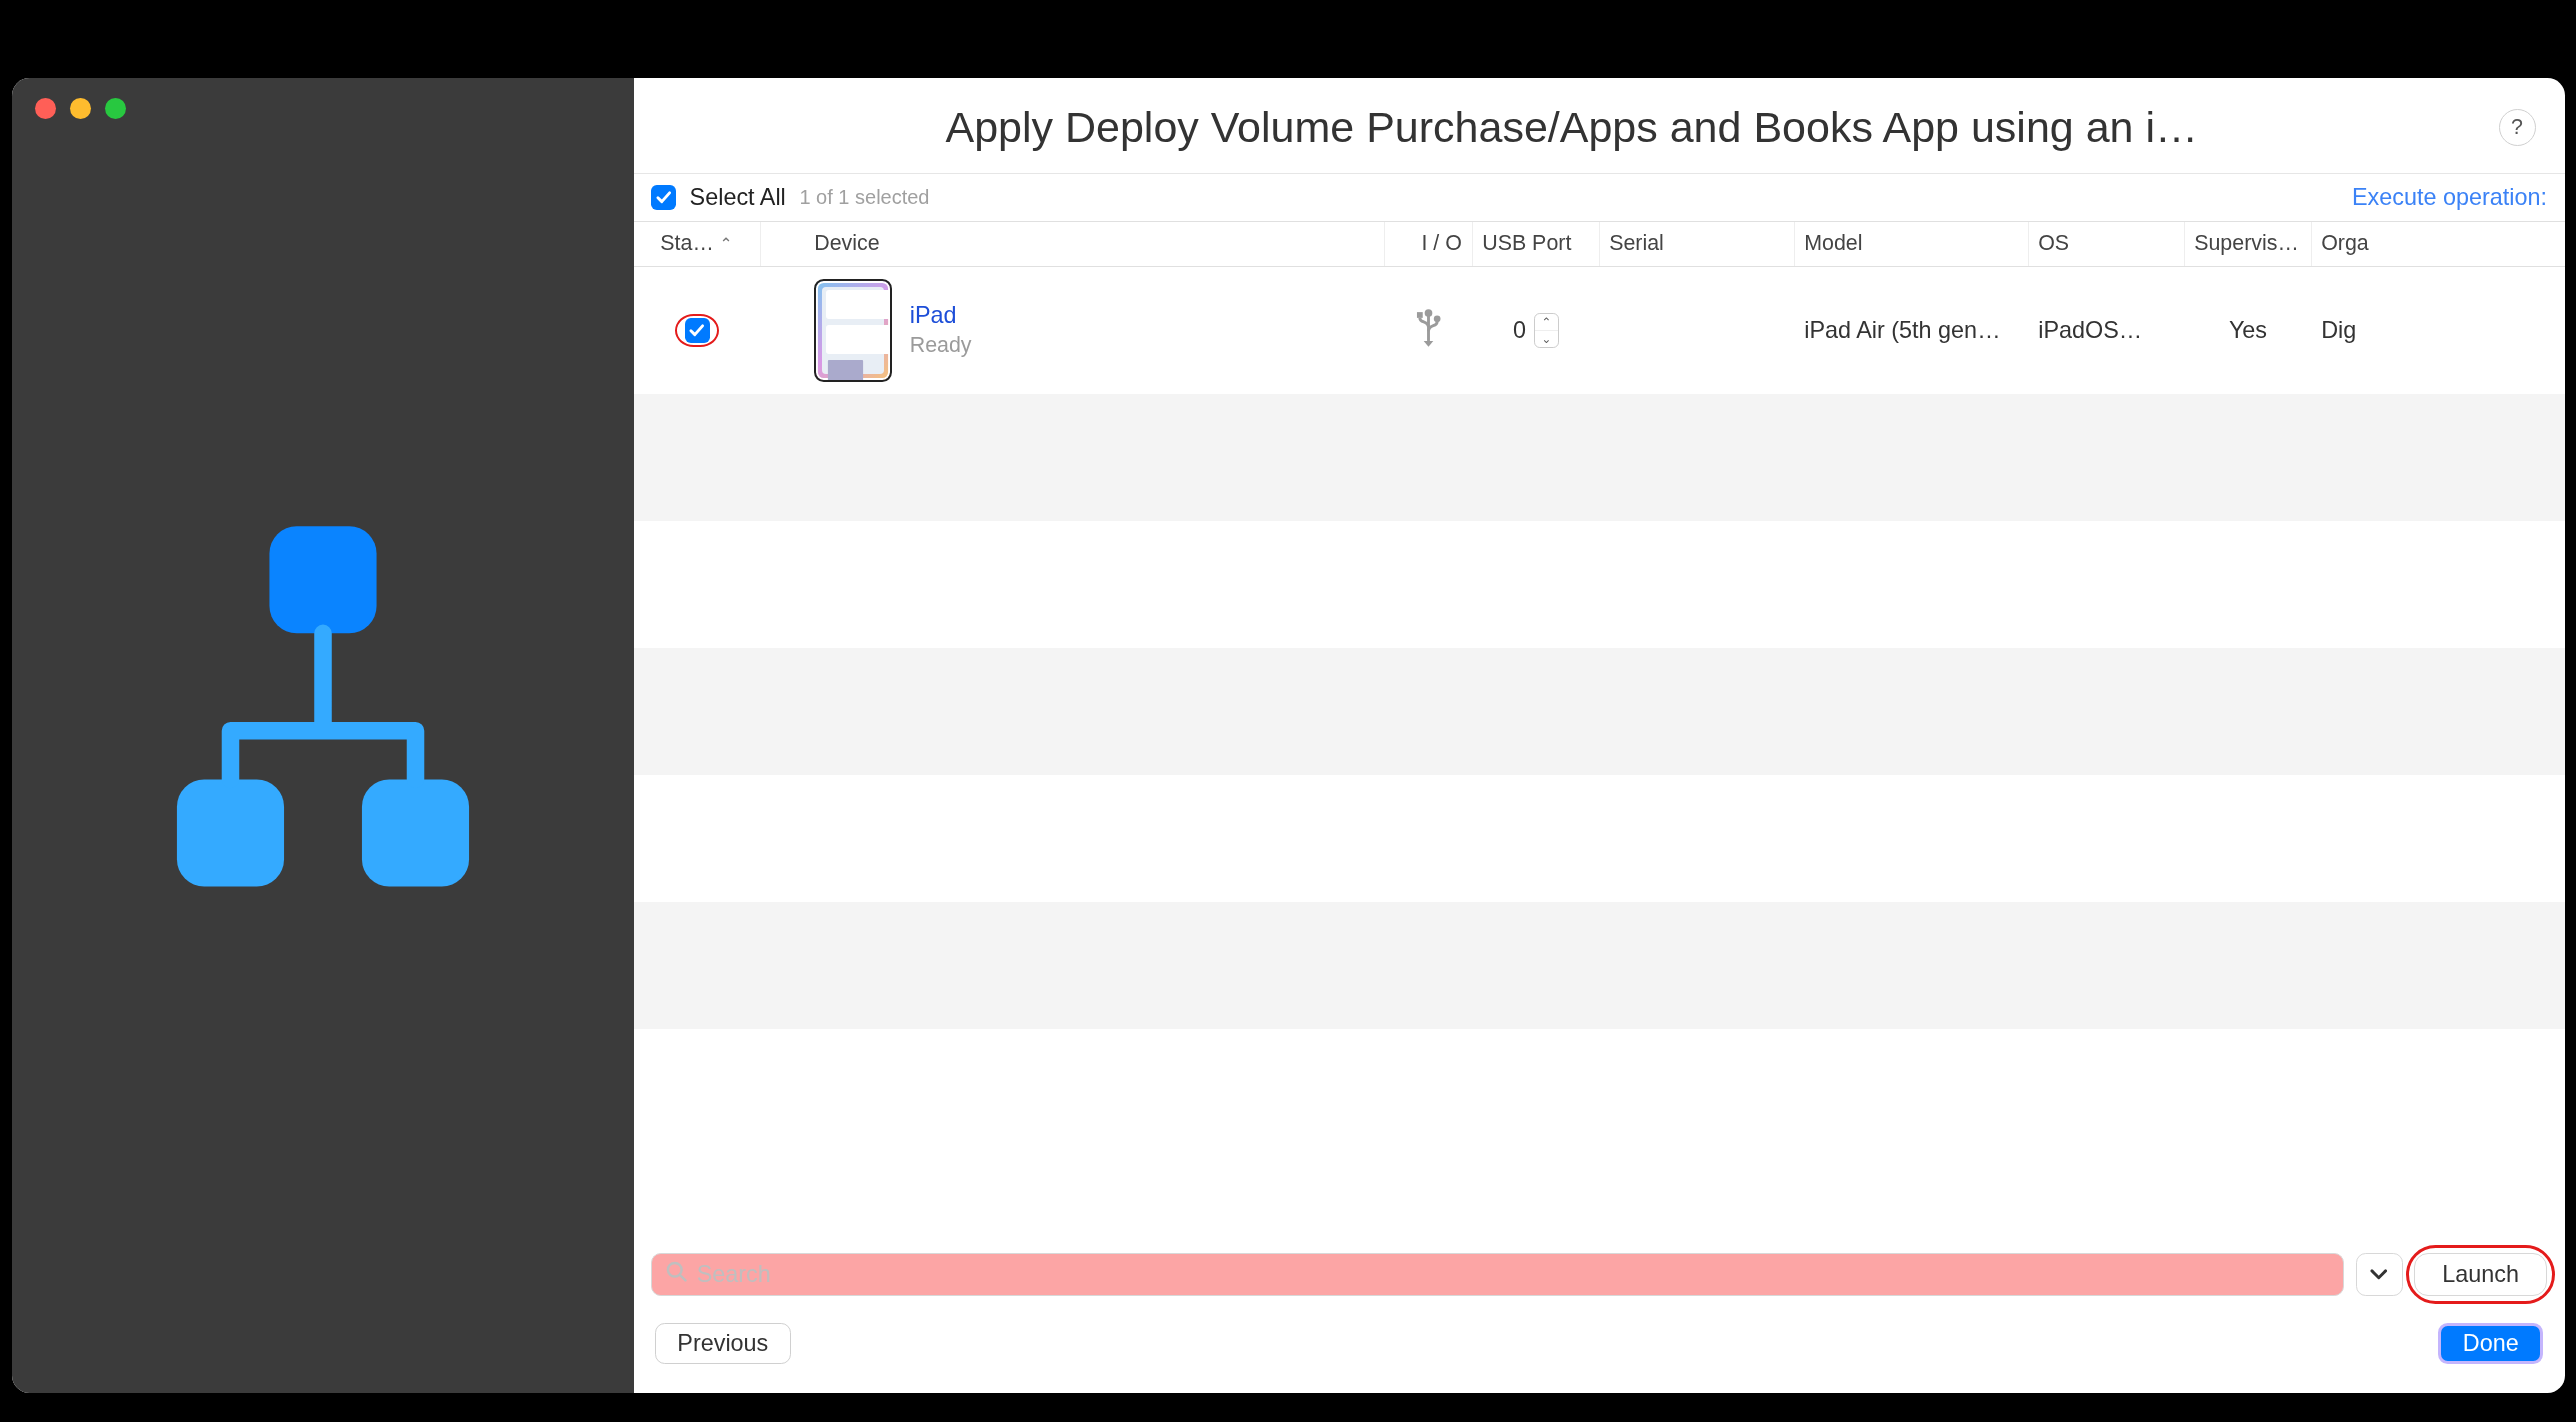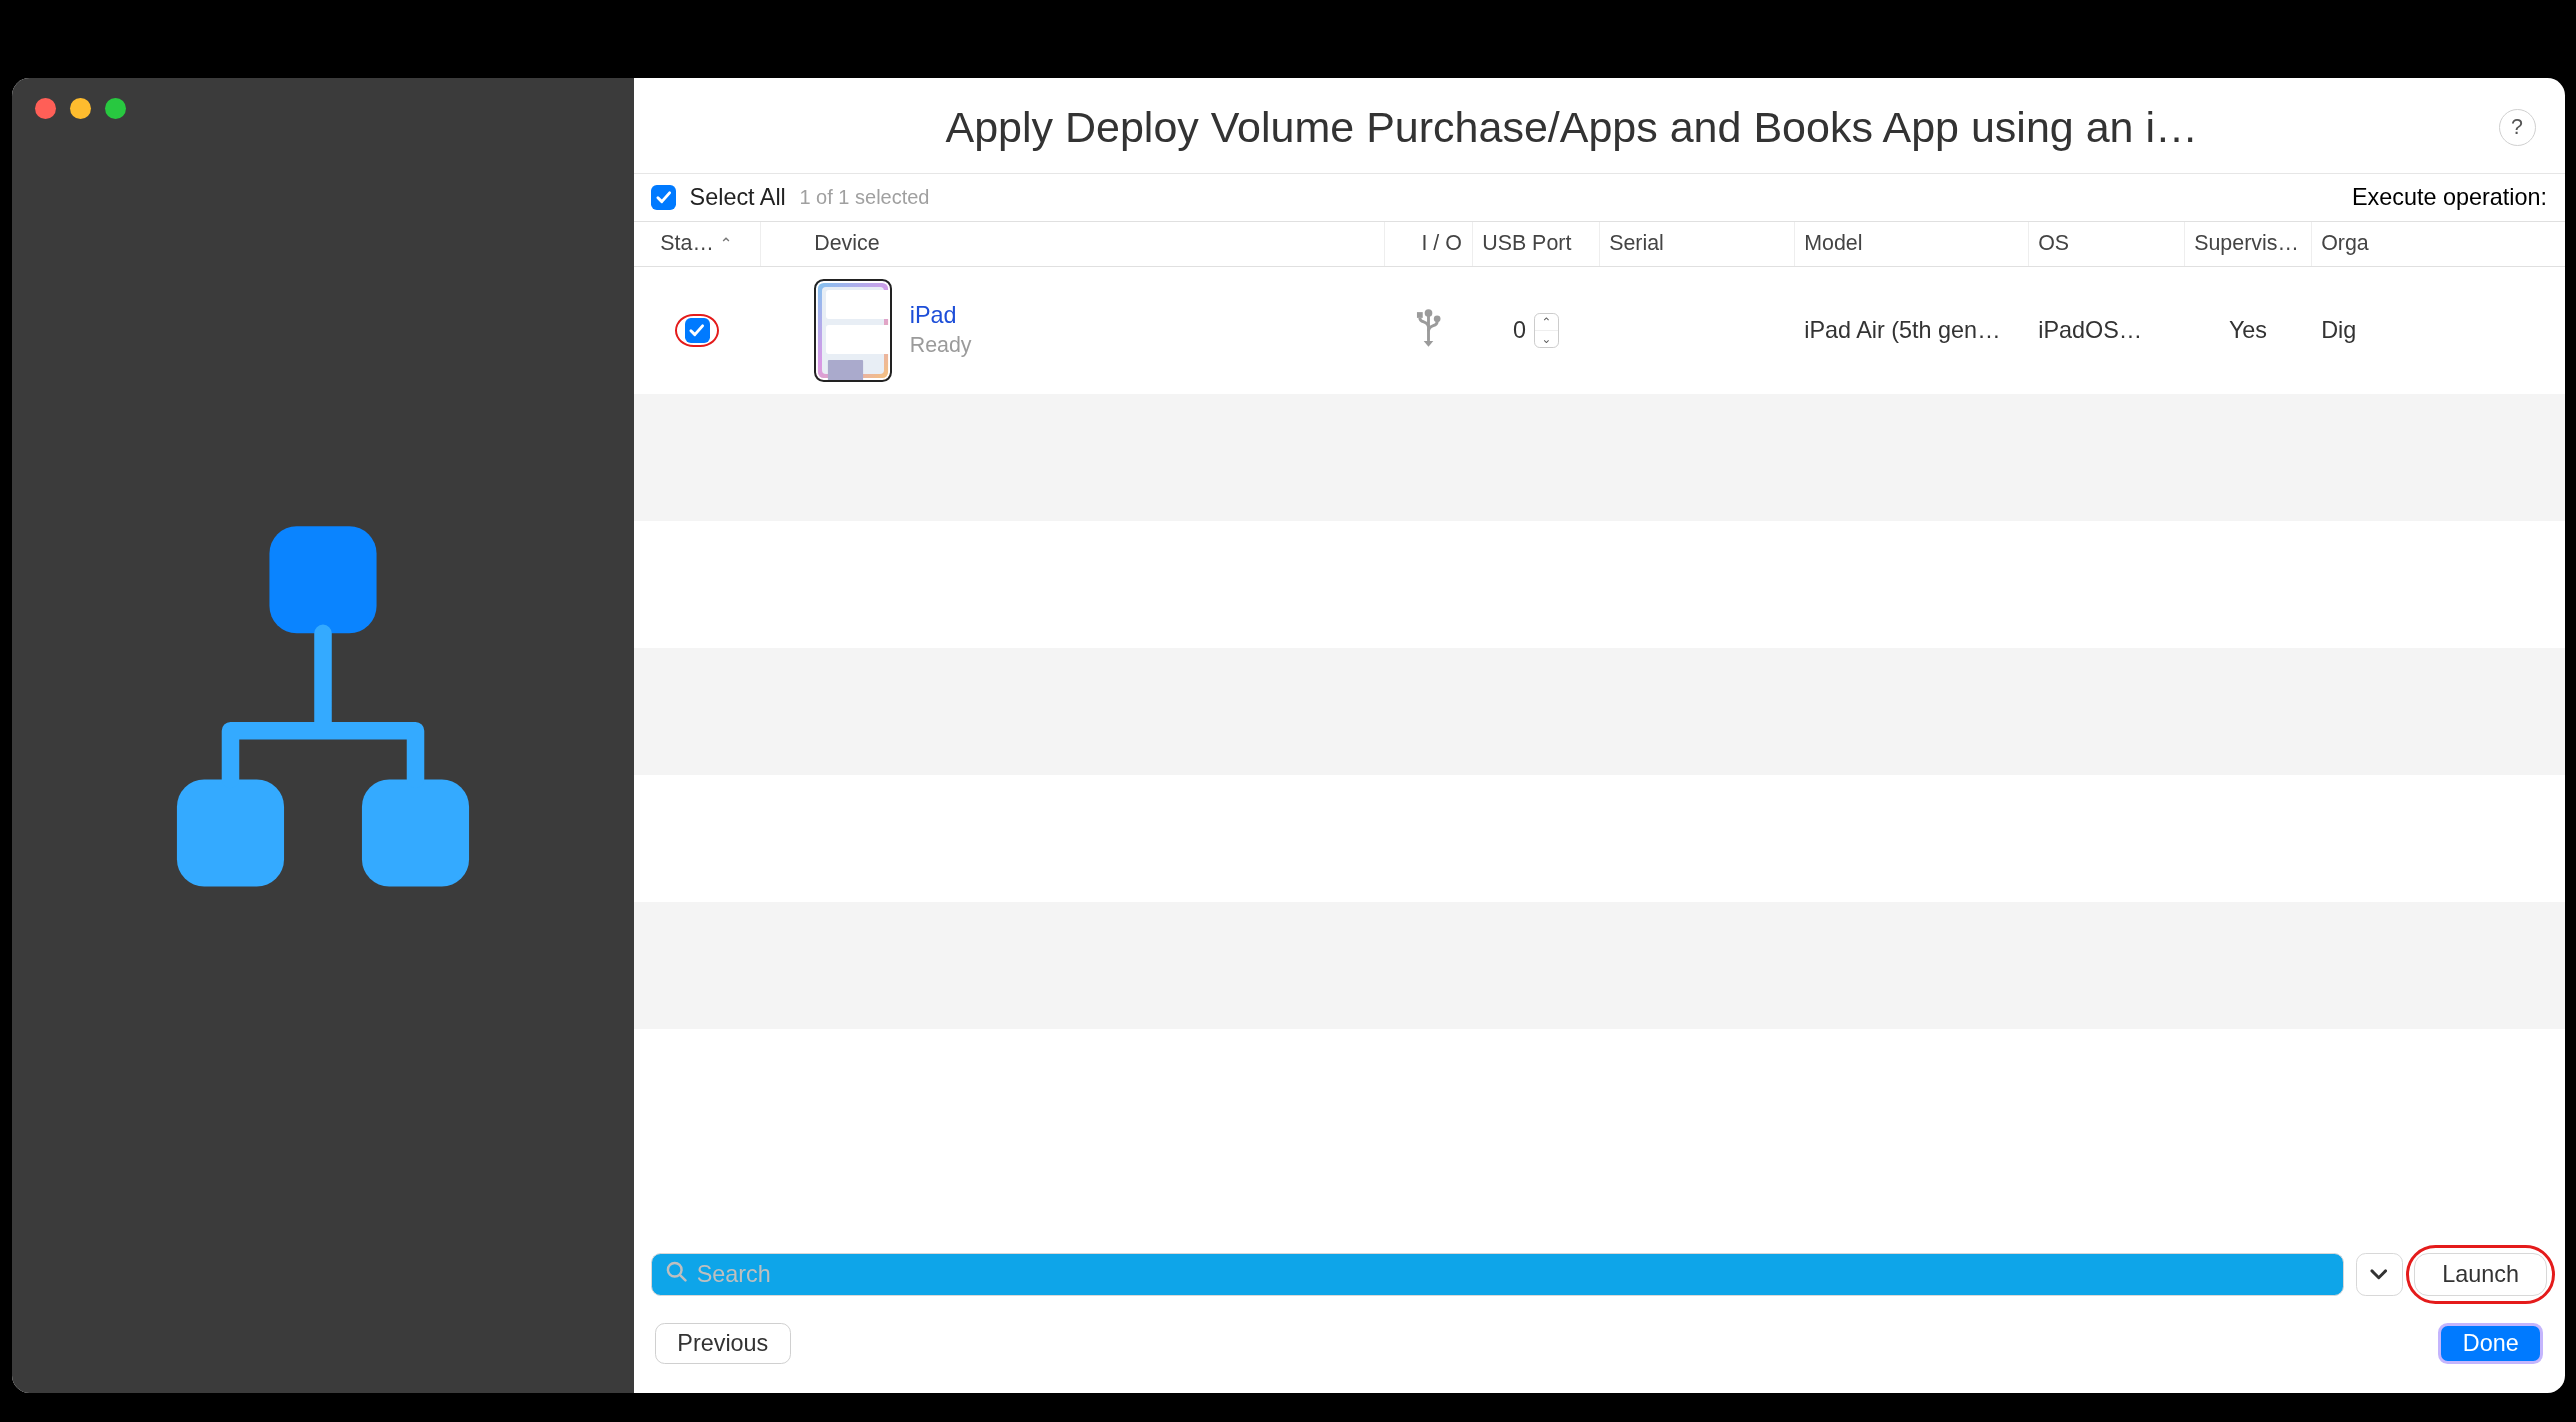--- a/index.html
+++ b/index.html
@@ -98,21 +98,21 @@
     display: flex;
     align-items: center;
     justify-content: center;
     color: #fff;
     flex-shrink: 0;
     cursor: pointer;
   }
   .select-all-label { font-size: 23.4px; color: #222; }
   .selected-count { font-size: 20px; color: #a0a0a0; }
   .spacer { flex: 1; }
-  .exec-label { font-size: 23.4px; color: #000000; }
+  .exec-label { font-size: 23.4px; color: #3b82f6; }
   .exec-select {
     height: 39px;
     border: 1px solid #d0d0d0;
     border-radius: 7.8px;
     background: #fff;
     padding: 0 11.7px;
     font-size: 23.4px;
     display: flex;
     align-items: center;
     position: relative;
@@ -228,21 +228,21 @@
     flex: 1;
     height: 43px;
     border: 1px solid #d8d8d8;
     border-radius: 9.7px;
     display: flex;
     align-items: center;
     padding: 0 13.6px;
     color: #bfbfbf;
     font-size: 23.4px;
     gap: 9.7px;
-    background:#0ea5e9;
+    background:#fca5a5;
   }
   .search-field input{
     border:none; outline:none; flex:1; font-size:23.4px; color:#333; background:transparent;
   }
   .search-field input::placeholder{color:#bfbfbf;}
   .chev-down-btn {
     width: 47px; height: 43px;
     border: 1px solid #d8d8d8;
     border-radius: 9.7px;
     background: #fff;

